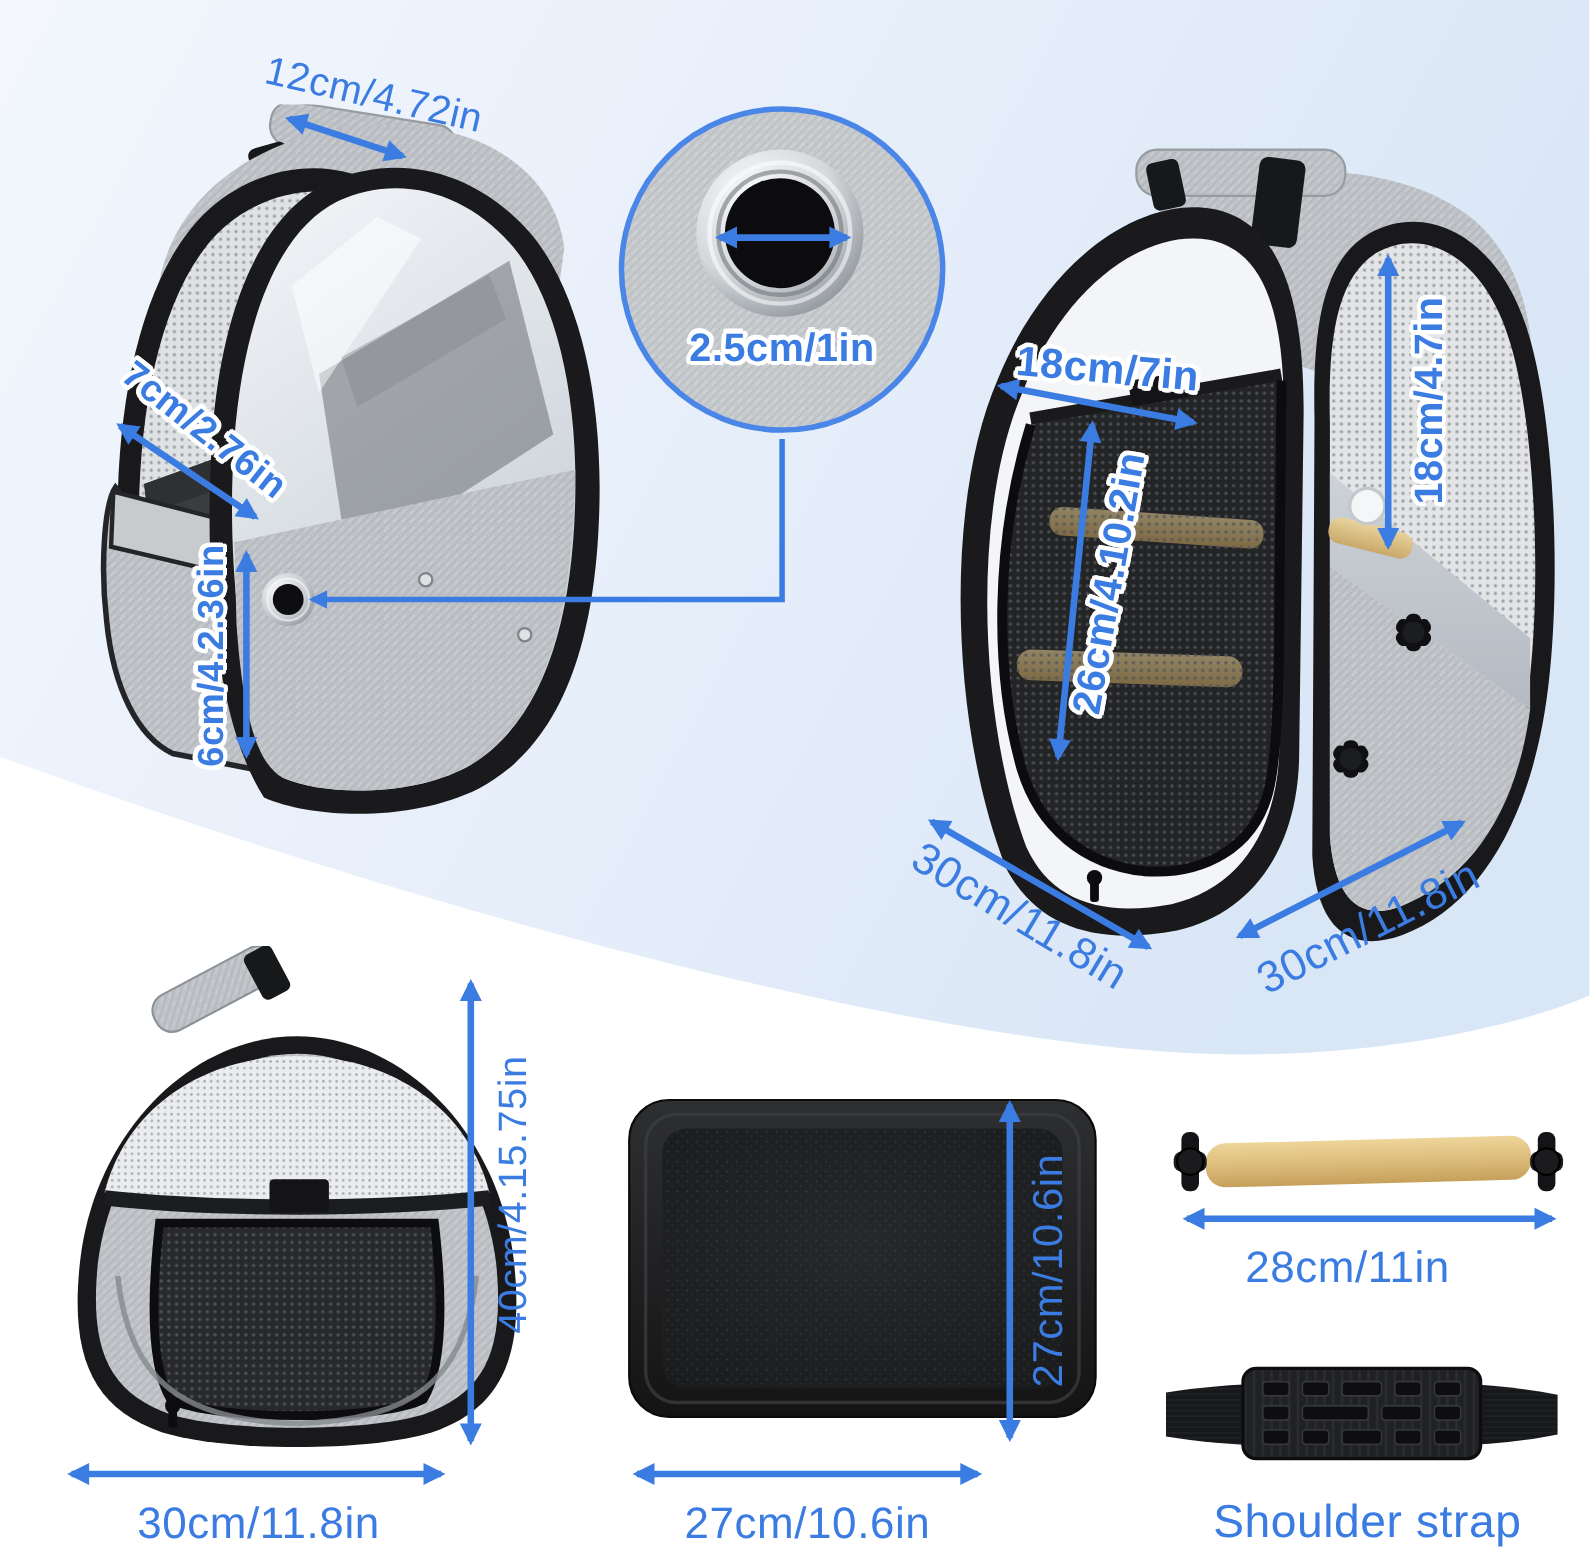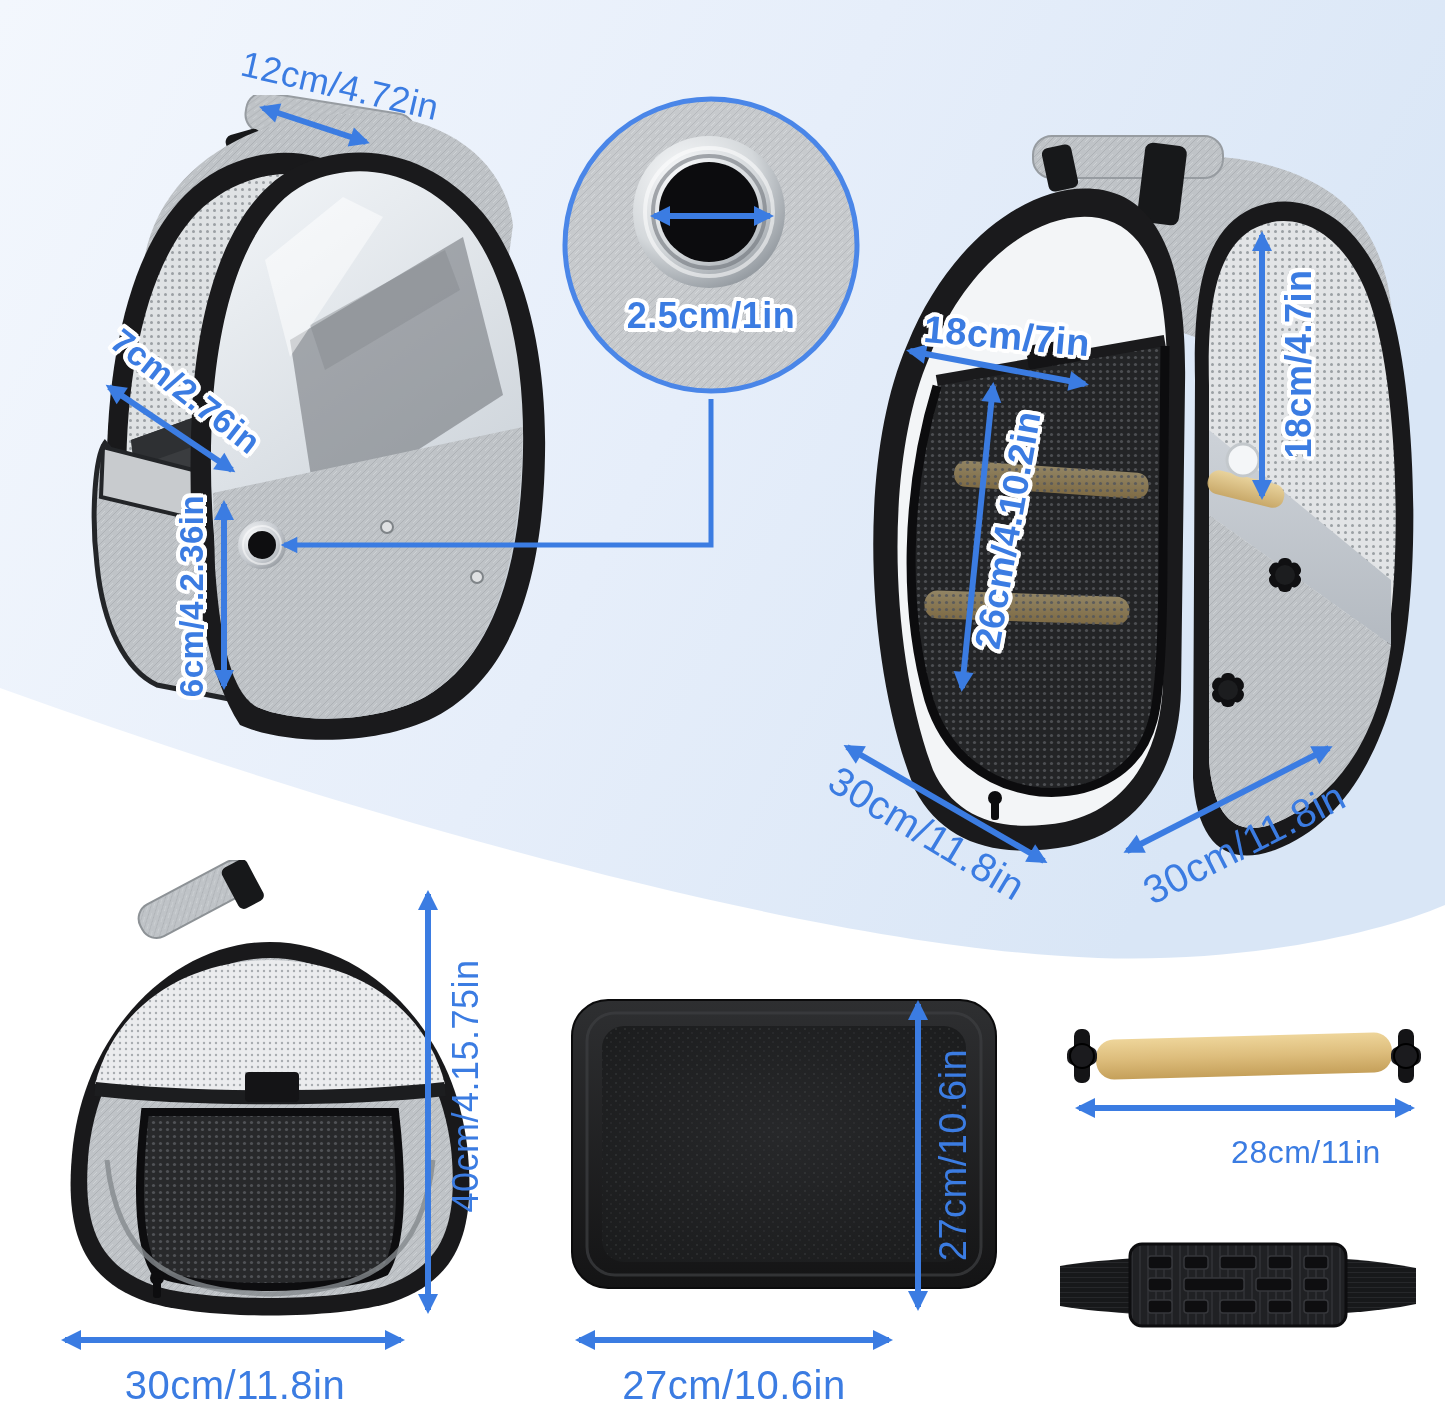--- a/index.html
+++ b/index.html
@@ -335,15 +335,16 @@
   <div class="lbl outlined" style="left:191px;top:596px;font-size:33px;transform:translate(-50%,-50%) rotate(-90deg)">6cm/4.2.36in</div>
   <div class="lbl outlined" style="left:1007px;top:336px;font-size:38px;transform:translate(-50%,-50%) rotate(5deg)">18cm/7in</div>
   <div class="lbl outlined" style="left:1008px;top:530px;font-size:36px;transform:translate(-50%,-50%) rotate(-80deg)">26cm/4.10.2in</div>
   <div class="lbl outlined" style="left:1299px;top:364px;font-size:36px;transform:translate(-50%,-50%) rotate(-90deg)">18cm/4.7in</div>
   <div class="lbl" style="left:927px;top:833px;font-size:40px;transform:translate(-50%,-50%) rotate(31deg)">30cm/11.8in</div>
   <div class="lbl" style="left:1244px;top:843px;font-size:40px;transform:translate(-50%,-50%) rotate(-27deg)">30cm/11.8in</div>
   <div class="lbl" style="left:466px;top:1086px;font-size:36px;transform:translate(-50%,-50%) rotate(-90deg)">40cm/4.15.75in</div>
   <div class="lbl" style="left:235px;top:1385px;font-size:40px;transform:translate(-50%,-50%)">30cm/11.8in</div>
   <div class="lbl" style="left:953px;top:1155px;font-size:38px;transform:translate(-50%,-50%) rotate(-90deg)">27cm/10.6in</div>
   <div class="lbl" style="left:734px;top:1385px;font-size:40px;transform:translate(-50%,-50%)">27cm/10.6in</div>
-  <div class="lbl" style="left:1306px;top:1152px;font-size:32px;transform:translate(-50%,-50%)">28cm/11in</div>
+  <div class="lbl" style="left:1225px;top:1152px;font-size:40px;transform:translate(-50%,-50%)">28cm/11in</div>
+  <div class="lbl" style="left:1243px;top:1383px;font-size:42px;transform:translate(-50%,-50%)">Shoulder strap</div>
 
 </div>
 
 </body></html>

